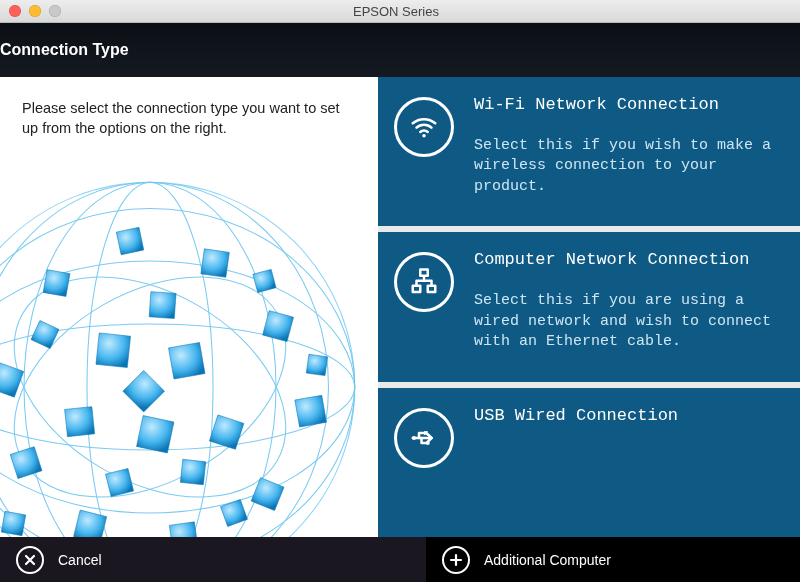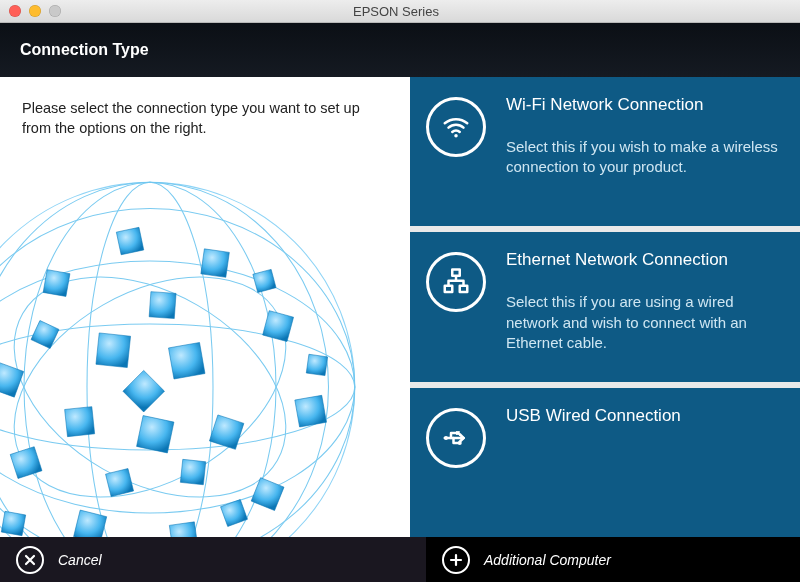--- a/index.html
+++ b/index.html
@@ -47,32 +47,31 @@
     background: #fff;
     position: relative;
   }
 
   .header-band {
     height: 54px;
     background: linear-gradient(#0b0f15, #151a22);
     color: #fff;
     display: flex;
     align-items: center;
-    padding-left: 20px;
     font-size: 16px;
     font-weight: 600;
   }
 
   .body {
     display: flex;
     height: calc(560px - 54px - 46px);
   }
 
   .left {
-    width: 410px;
+    width: 378px;
     position: relative;
     overflow: hidden;
     background: #fff;
   }
   .instruction {
     padding: 22px 22px 0 22px;
     font-size: 14.5px;
     color: #222;
     line-height: 1.35;
   }
@@ -94,20 +93,21 @@
   }
   .opt {
     flex: 1;
     background: #0e5a85;
     color: #fff;
     display: flex;
     align-items: flex-start;
     padding: 18px 20px 14px 16px;
     cursor: pointer;
     box-sizing: border-box;
+    font-family: Liberation Mono, monospace;
   }
   .opt .iconwrap {
     flex: 0 0 54px;
     height: 54px;
     border: 3px solid #fff;
     border-radius: 50%;
     display: flex;
     align-items: center;
     justify-content: center;
     margin-right: 20px;
@@ -131,21 +131,20 @@
   }
   .footer .fbtn {
     height: 100%;
     display: flex;
     align-items: center;
     color: #fff;
     gap: 14px;
     padding-left: 16px;
     cursor: pointer;
     font-size: 14px;
-    font-style: italic;
   }
   .footer .cancel {
     width: 410px;
     background: #1a1720;
   }
   .footer .additional {
     flex: 1;
     background: #000000;
   }
   .footer .ficon {
@@ -255,21 +254,21 @@
         <div class="iconwrap">
           <svg viewBox="0 0 24 24" fill="none" stroke="#fff" stroke-width="2" stroke-linejoin="round">
             <rect x="9" y="2" width="6" height="5"></rect>
             <rect x="3" y="15" width="6" height="5"></rect>
             <rect x="15" y="15" width="6" height="5"></rect>
             <path d="M12 7v4"></path>
             <path d="M6 15v-4h12v4"></path>
           </svg>
         </div>
         <div class="text">
-          <div class="title">Ethernet Network Connection</div>
+          <div class="title">Computer Network Connection</div>
           <div class="desc">Select this if you are using a wired network and wish to connect with an Ethernet cable.</div>
         </div>
       </div>
 
       <div class="opt">
         <div class="iconwrap">
           <svg viewBox="0 0 24 24" fill="none" stroke="#fff" stroke-width="2" stroke-linecap="round" stroke-linejoin="round">
             <path d="M3 12h15"></path>
             <path d="M18 12l-3 -3"></path>
             <path d="M18 12l-3 3"></path>

